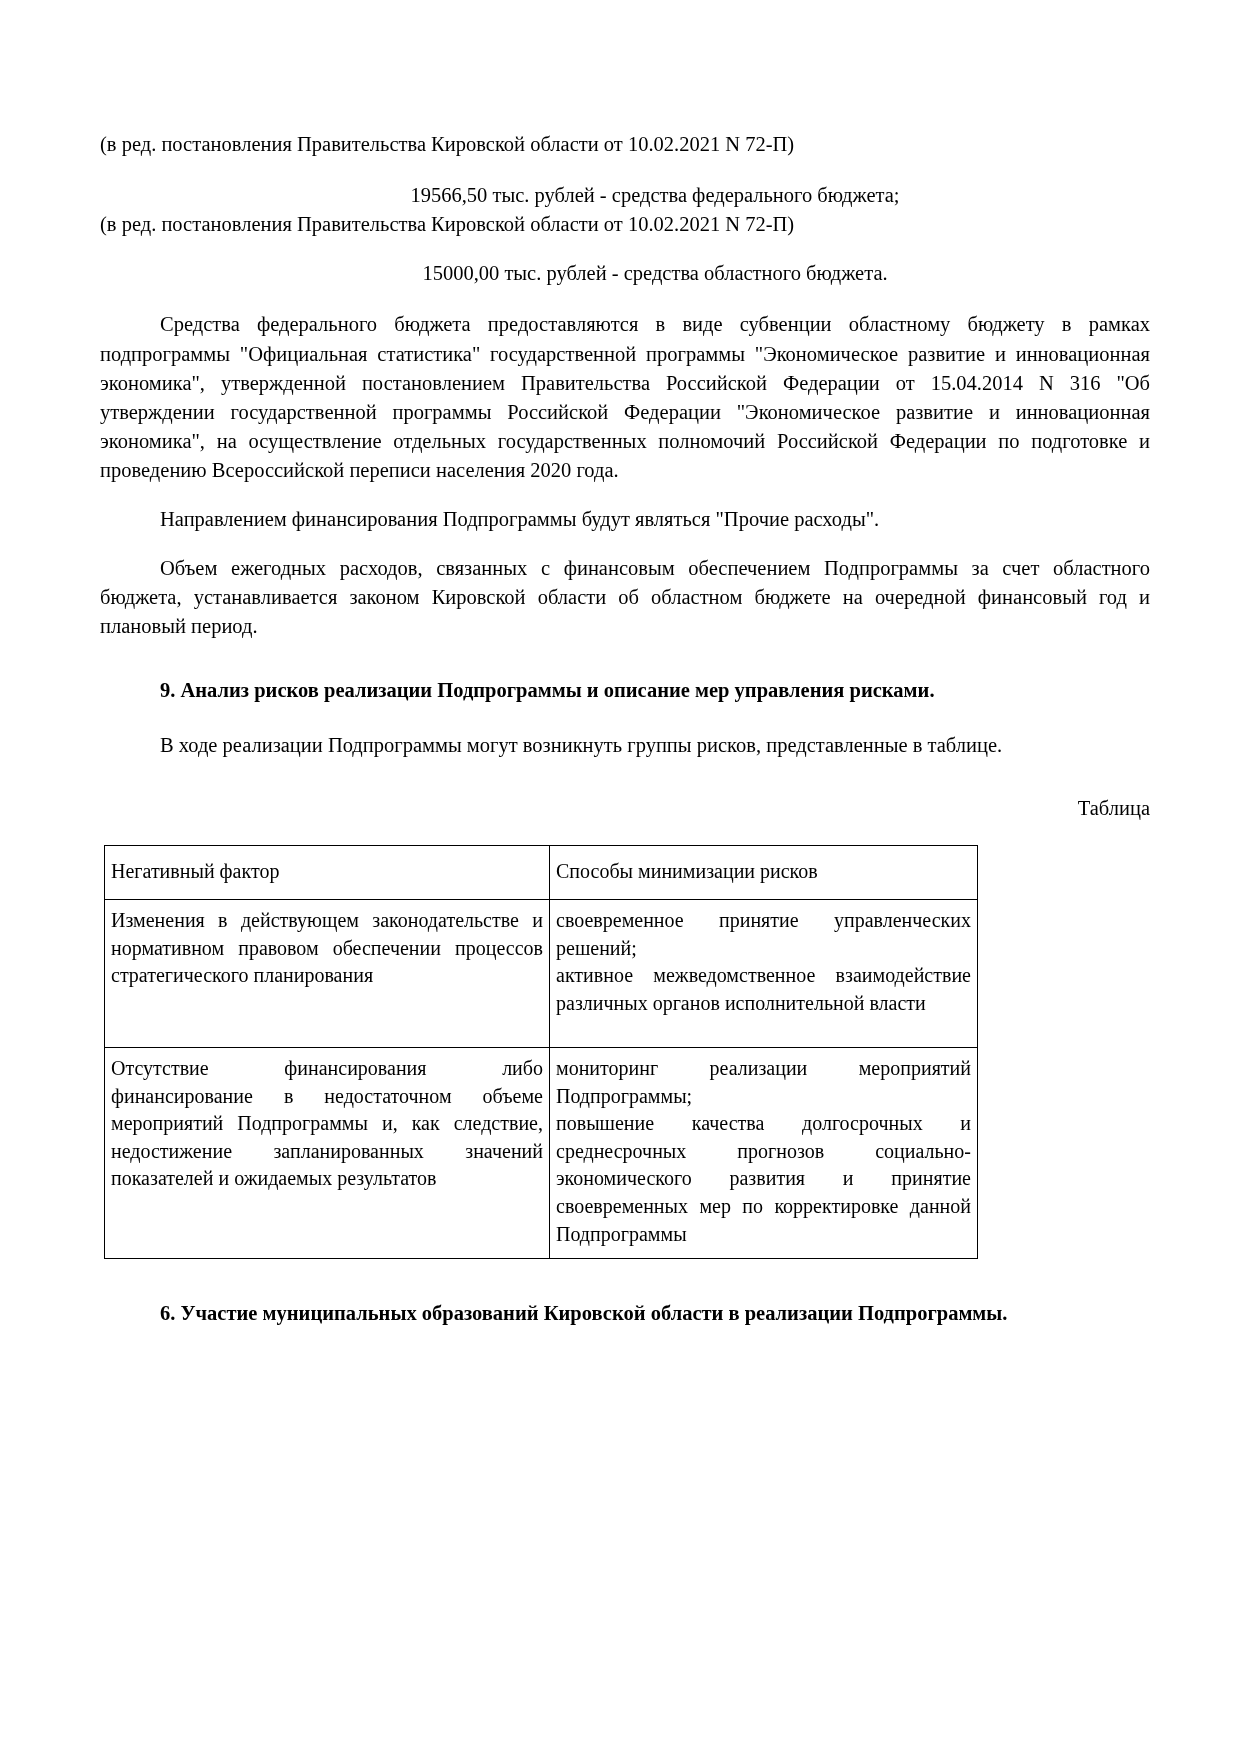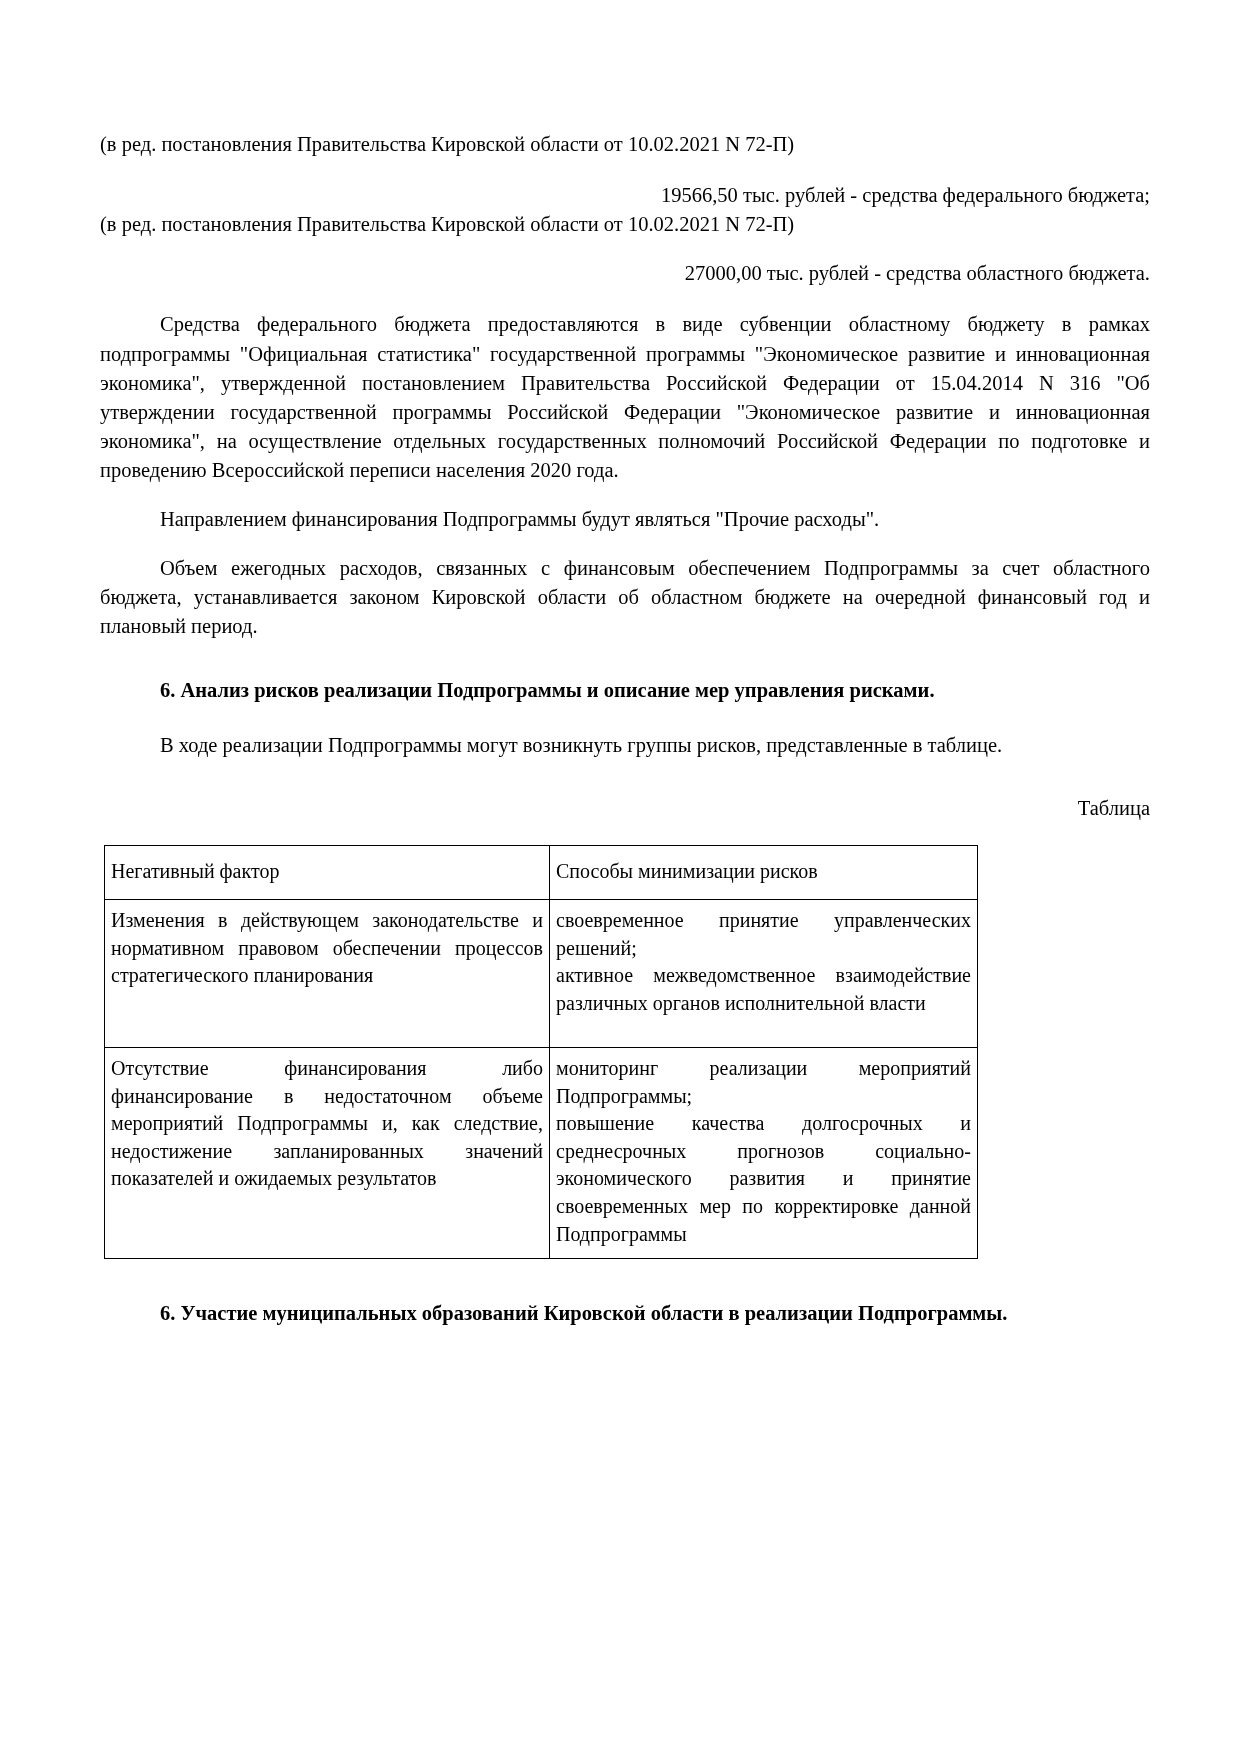--- a/index.html
+++ b/index.html
@@ -36,21 +36,21 @@
   .amend {
     text-align: left;
     margin-bottom: 22px;
   }
   .amend-tight {
     text-align: left;
     margin-bottom: 20px;
   }
   .money {
     text-indent: 60px;
-    text-align: right;
+    text-align: center;
     margin-bottom: 0;
     font-family: Liberation Serif, serif;
   }
   .heading {
     font-weight: bold;
     text-align: justify;
     text-indent: 60px;
     margin-top: 34px;
     margin-bottom: 26px;
     line-height: 1.45;
@@ -103,30 +103,30 @@
 <body>
 
 <div class="page">
   <div class="doc-body">
 
     <p class="amend">(в ред. постановления Правительства Кировской области от 10.02.2021 N 72-П)</p>
 
     <p class="money">19566,50 тыс. рублей - средства федерального бюджета;</p>
     <p class="amend-tight">(в ред. постановления Правительства Кировской области от 10.02.2021 N 72-П)</p>
 
-    <p class="money" style="margin-bottom:22px;">27000,00 тыс. рублей - средства областного бюджета.</p>
+    <p class="money" style="margin-bottom:22px;">15000,00 тыс. рублей - средства областного бюджета.</p>
 
     <p class="para indent">Средства федерального бюджета предоставляются в виде субвенции областному бюджету в рамках подпрограммы "Официальная статистика" государственной программы "Экономическое развитие и инновационная экономика", утвержденной постановлением Правительства Российской Федерации от 15.04.2014 N 316 "Об утверждении государственной программы Российской Федерации "Экономическое развитие и инновационная экономика", на осуществление отдельных государственных полномочий Российской Федерации по подготовке и проведению Всероссийской переписи населения 2020 года.</p>
 
     <p class="para indent">Направлением финансирования Подпрограммы будут являться "Прочие расходы".</p>
 
     <p class="para indent">Объем ежегодных расходов, связанных с финансовым обеспечением Подпрограммы за счет областного бюджета, устанавливается законом Кировской области об областном бюджете на очередной финансовый год и плановый период.</p>
 
 
-    <p class="heading">6. Анализ рисков реализации Подпрограммы и описание мер управления рисками.</p>
+    <p class="heading">9. Анализ рисков реализации Подпрограммы и описание мер управления рисками.</p>
 
     <p class="para indent">В ходе реализации Подпрограммы могут возникнуть группы рисков, представленные в таблице.</p>
 
     <p class="table-label">Таблица</p>
 
     <table class="risk-table">
       <thead>
         <tr>
           <th class="head-left">Негативный фактор</th>
           <th class="head-right">Способы минимизации рисков</th>

